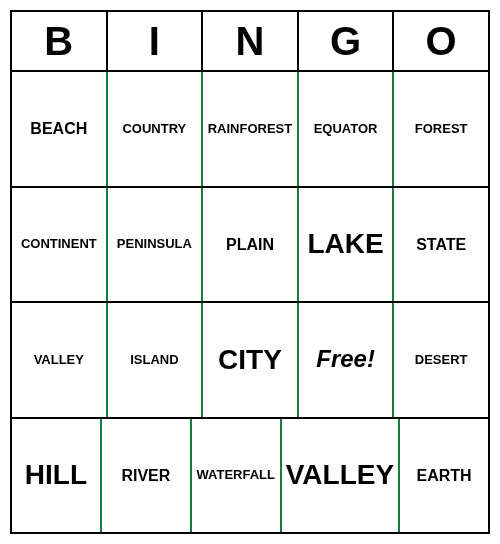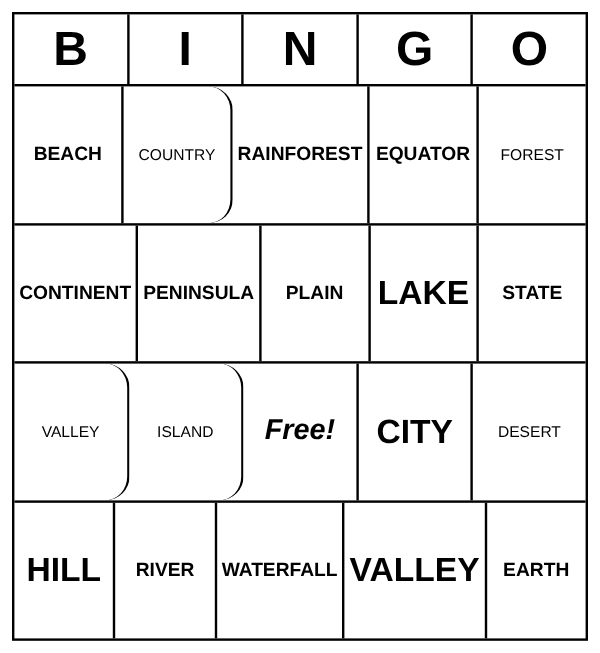--- a/index.html
+++ b/index.html
@@ -63,21 +63,21 @@
     .bingo-row:last-child {
       border-bottom: none;
     }
 
     .bingo-cell {
       flex: 1;
       display: flex;
       align-items: center;
       justify-content: center;
       text-align: center;
-      border-right: 2px solid #000000;
+      border-right: 2px solid #15803d;
       padding: 4px;
       line-height: 1.2;
     }
 
     .bingo-cell:last-child {
       border-right: none;
     }
 
     .size-xl {
       font-size: 28px;
@@ -89,26 +89,25 @@
       font-weight: bold;
     }
 
     .size-md {
       font-size: 16px;
       font-weight: bold;
     }
 
     .size-sm {
       font-size: 13px;
-      font-weight: normal;
-      border-radius: 20px;
+      font-weight: bold;
     }
 
     .size-xs {
-      font-size: 16px;
+      font-size: 13px;
       font-weight: bold;
     }
 
     .free-cell {
       font-size: 24px;
       font-style: italic;
       font-weight: bold;
     }
   </style>
 </head>
@@ -133,22 +132,22 @@
       <div class="bingo-row">
         <div class="bingo-cell size-xs">CONTINENT</div>
         <div class="bingo-cell size-xs">PENINSULA</div>
         <div class="bingo-cell size-md">PLAIN</div>
         <div class="bingo-cell size-lg">LAKE</div>
         <div class="bingo-cell size-md">STATE</div>
       </div>
       <div class="bingo-row">
         <div class="bingo-cell size-sm">VALLEY</div>
         <div class="bingo-cell size-sm">ISLAND</div>
+        <div class="bingo-cell size-lg">CITY</div>
         <div class="bingo-cell free-cell">Free!</div>
-        <div class="bingo-cell size-lg">CITY</div>
         <div class="bingo-cell size-sm">DESERT</div>
       </div>
       <div class="bingo-row">
         <div class="bingo-cell size-xl">HILL</div>
         <div class="bingo-cell size-md">RIVER</div>
         <div class="bingo-cell size-xs">WATERFALL</div>
         <div class="bingo-cell size-lg">VALLEY</div>
         <div class="bingo-cell size-md">EARTH</div>
       </div>
     </div>

